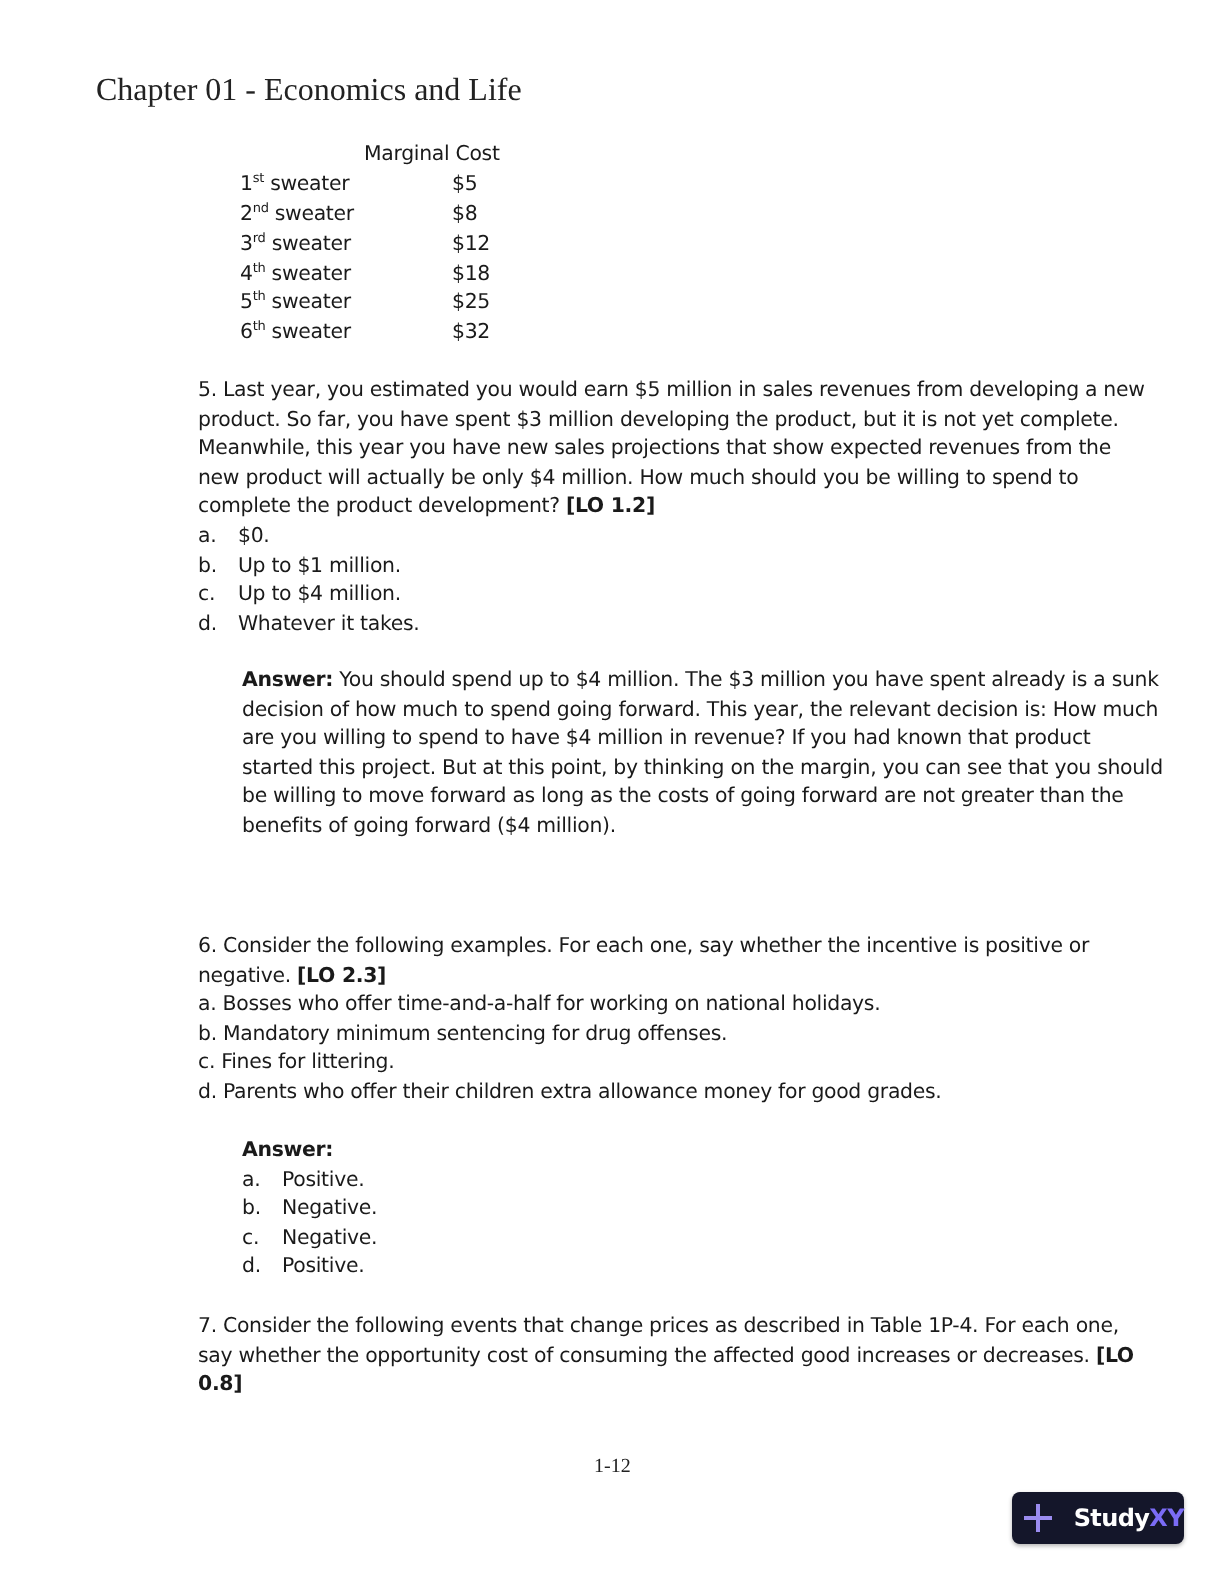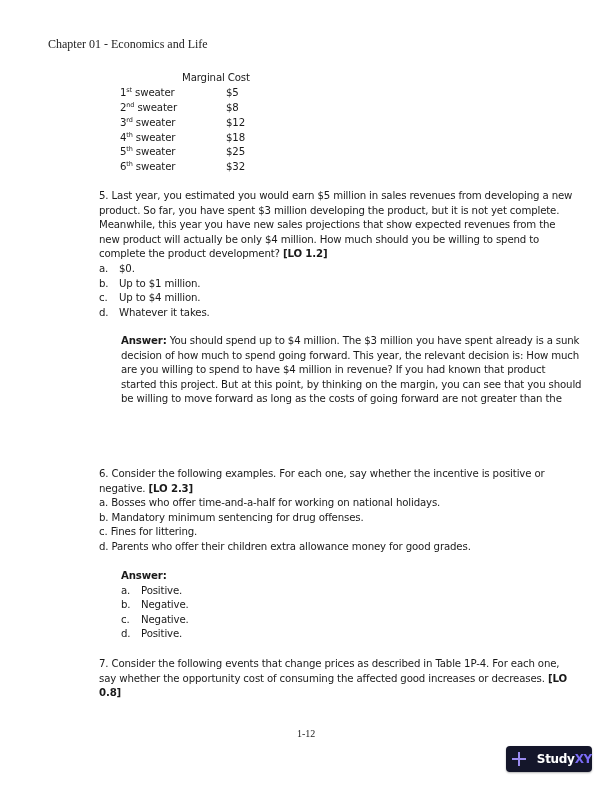--- a/index.html
+++ b/index.html
@@ -1,17 +1,17 @@
 <!DOCTYPE html>
 <html><head>
 <meta charset="utf-8">
 <style>
   html, body { margin: 0; padding: 0; background: #ffffff; }
   body { width: 612px; height: 792px; position: relative; overflow: hidden; color: #1a1a1a; }
-  .header { position: absolute; left: 48px; top: 37px; font-family: "Liberation Serif", serif; font-size: 12px; color: #222; }
+  .header { position: absolute; left: 48px; top: 37px; font-family: "Liberation Serif", serif; font-size: 16px; color: #222; }
   .body-text { font-family: "DejaVu Sans", sans-serif; font-size: 10.2px; line-height: 14.6px; letter-spacing: -0.15px; margin-left: 29px; }
   .table { position: absolute; left: 91px; top: 71px; }
   .table .mc-head { position: absolute; left: 62px; top: 0; white-space: nowrap; }
   .table .row { position: absolute; left: 0; white-space: nowrap; }
   .table .row .lbl { position: absolute; left: 0; }
   .table .row .val { position: absolute; left: 106px; }
   sup { font-size: 6.5px; vertical-align: 4px; line-height: 0; }
   .block { position: absolute; left: 70px; width: 500px; }
   .q-line { white-space: nowrap; }
   .opt { position: relative; padding-left: 20px; white-space: nowrap; }
@@ -71,20 +71,21 @@
   <div class="opt"><span class="mk">c.</span><span>Up to $4 million.</span></div>
   <div class="opt"><span class="mk">d.</span><span>Whatever it takes.</span></div>
 </div>
 
 <div class="indent-block body-text" style="top:334px">
   <div class="q-line"><b>Answer:</b><span> You should spend up to $4 million. The $3 million you have spent already is a sunk</span></div>
   <div class="q-line">decision of how much to spend going forward. This year, the relevant decision is: How much</div>
   <div class="q-line">are you willing to spend to have $4 million in revenue? If you had known that product</div>
   <div class="q-line">started this project. But at this point, by thinking on the margin, you can see that you should</div>
   <div class="q-line">be willing to move forward as long as the costs of going forward are not greater than the</div>
+  <div class="q-line">benefits of going forward ($4 million).</div>
 </div>
 
 <div class="block body-text" style="top:467px">
   <div class="q-line">6.   Consider the following examples. For each one, say whether the incentive is positive or</div>
   <div class="q-line"><span>negative.  </span><b>[LO 2.3]</b></div>
   <div class="q-line">a. Bosses who offer time-and-a-half for working on national holidays.</div>
   <div class="q-line">b. Mandatory minimum sentencing for drug offenses.</div>
   <div class="q-line">c. Fines for littering.</div>
   <div class="q-line">d. Parents who offer their children extra allowance money for good grades.</div>
 </div>

